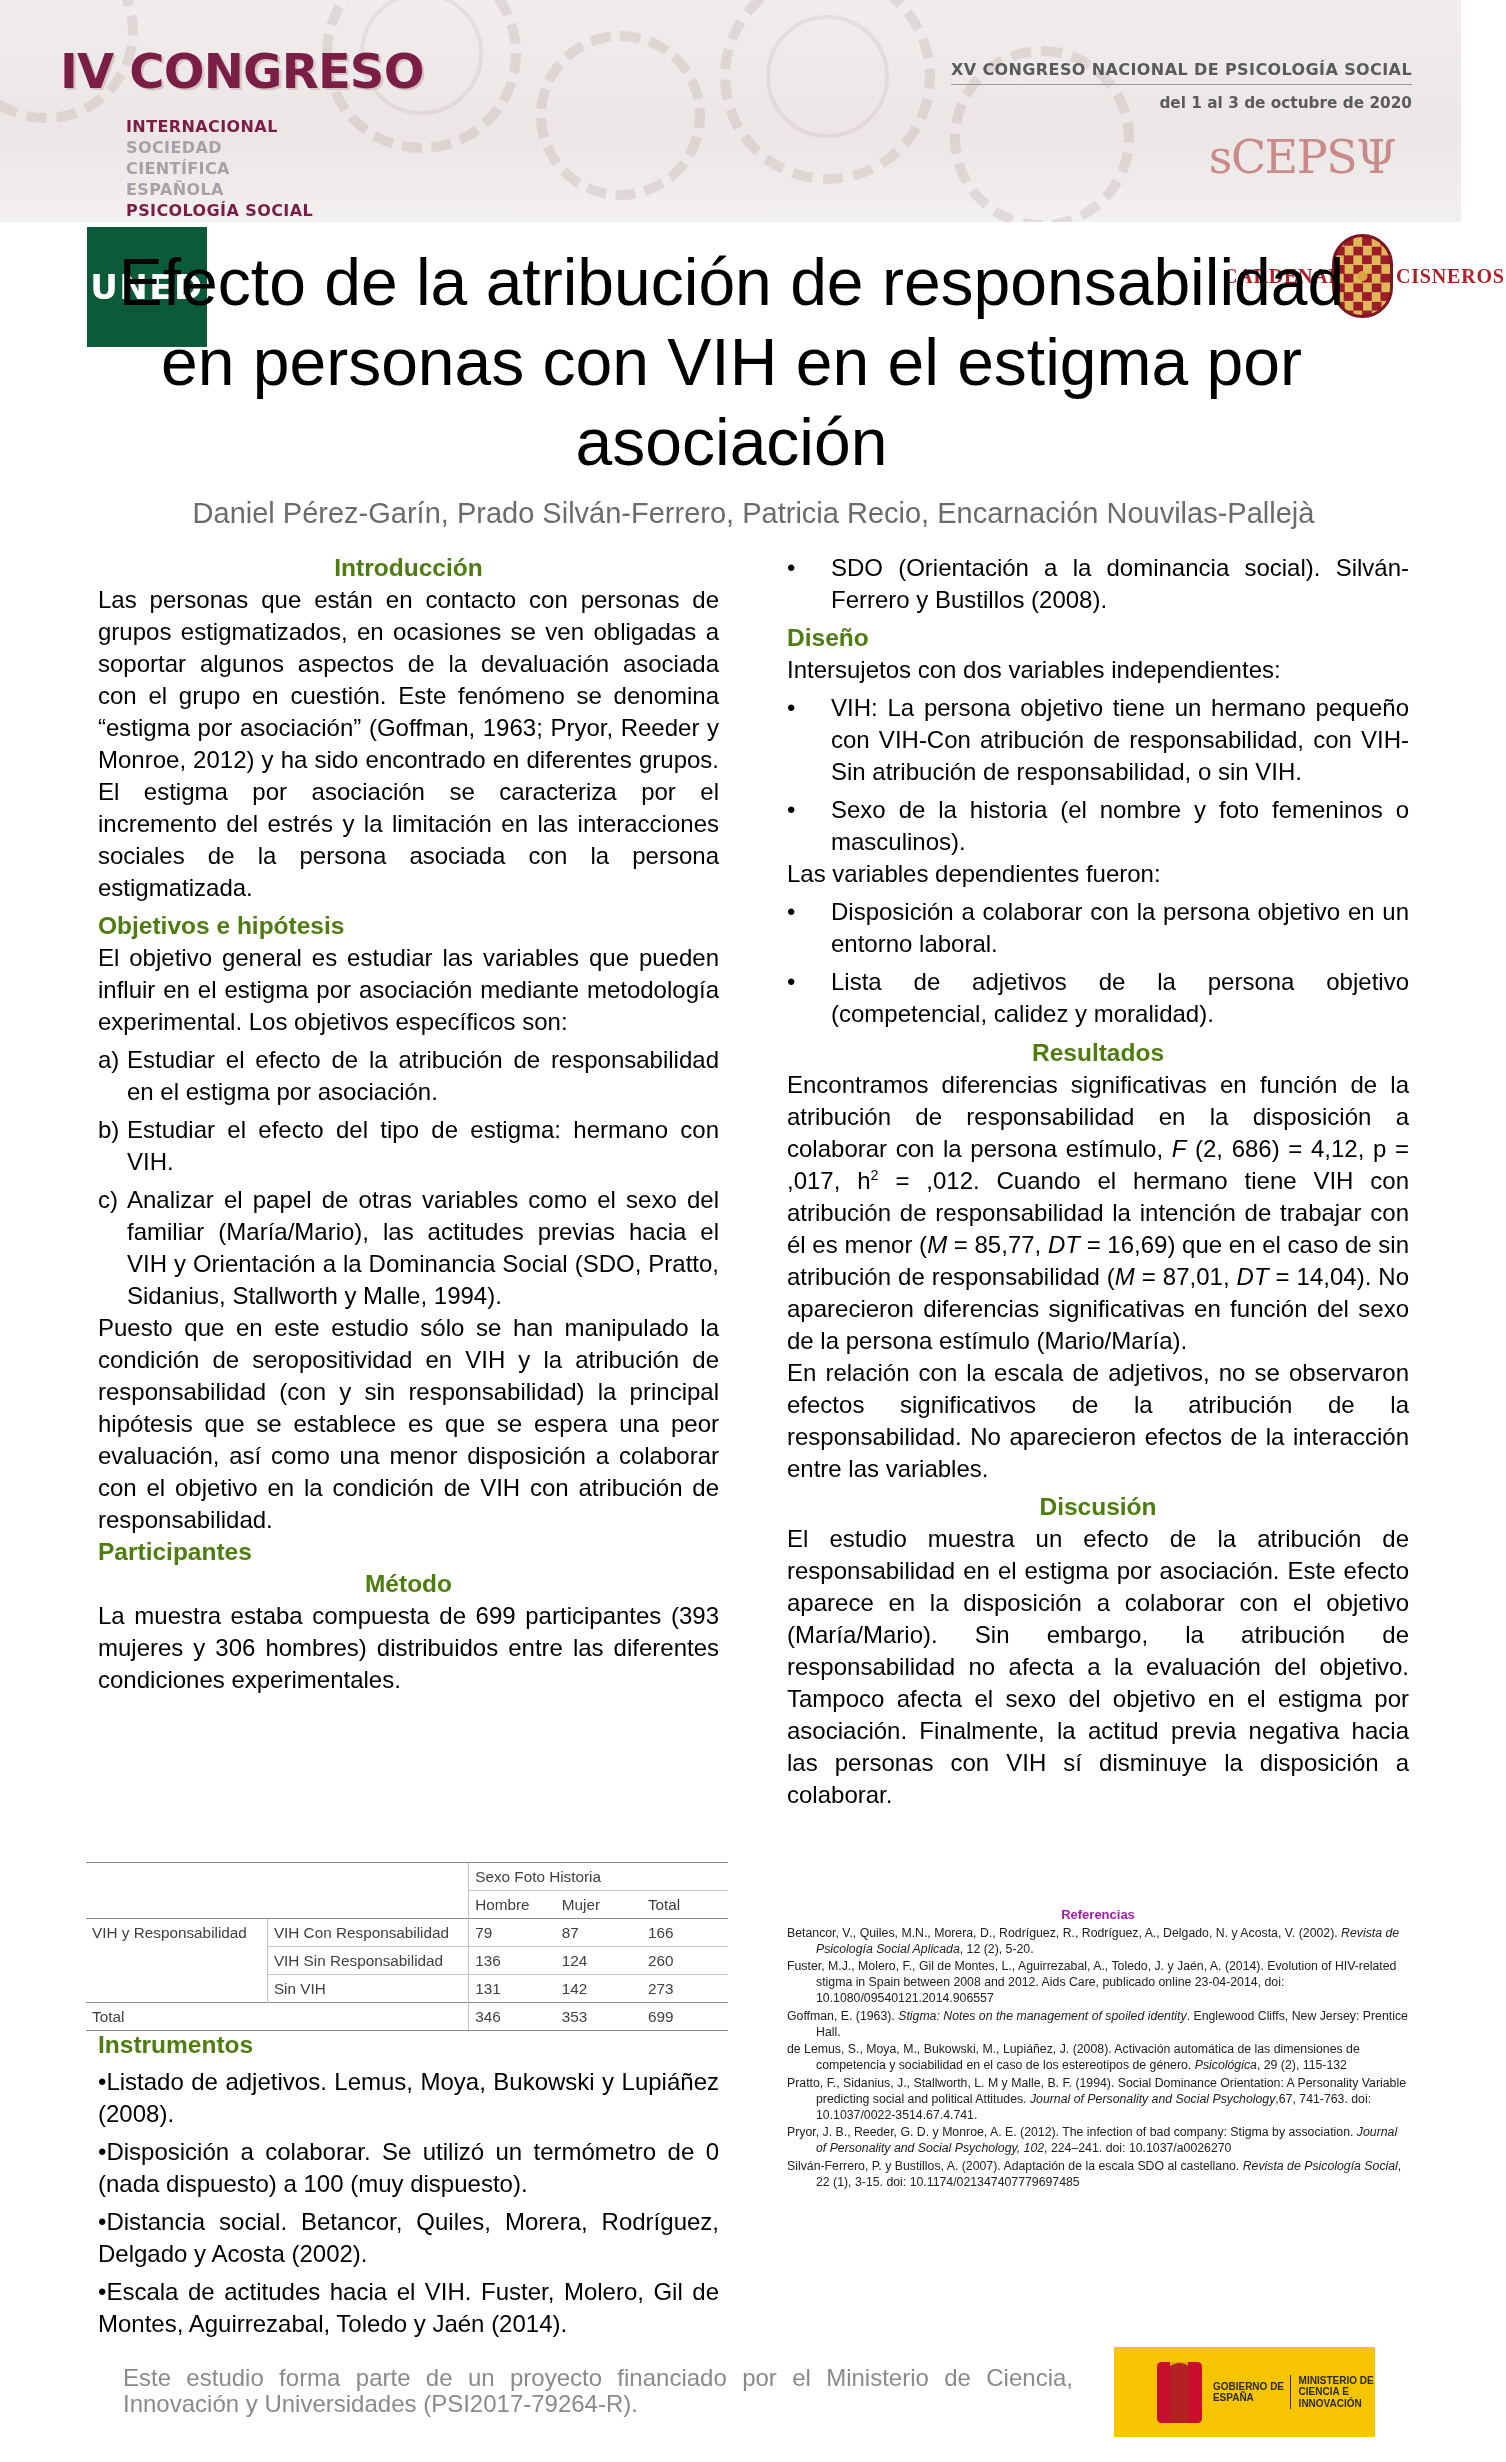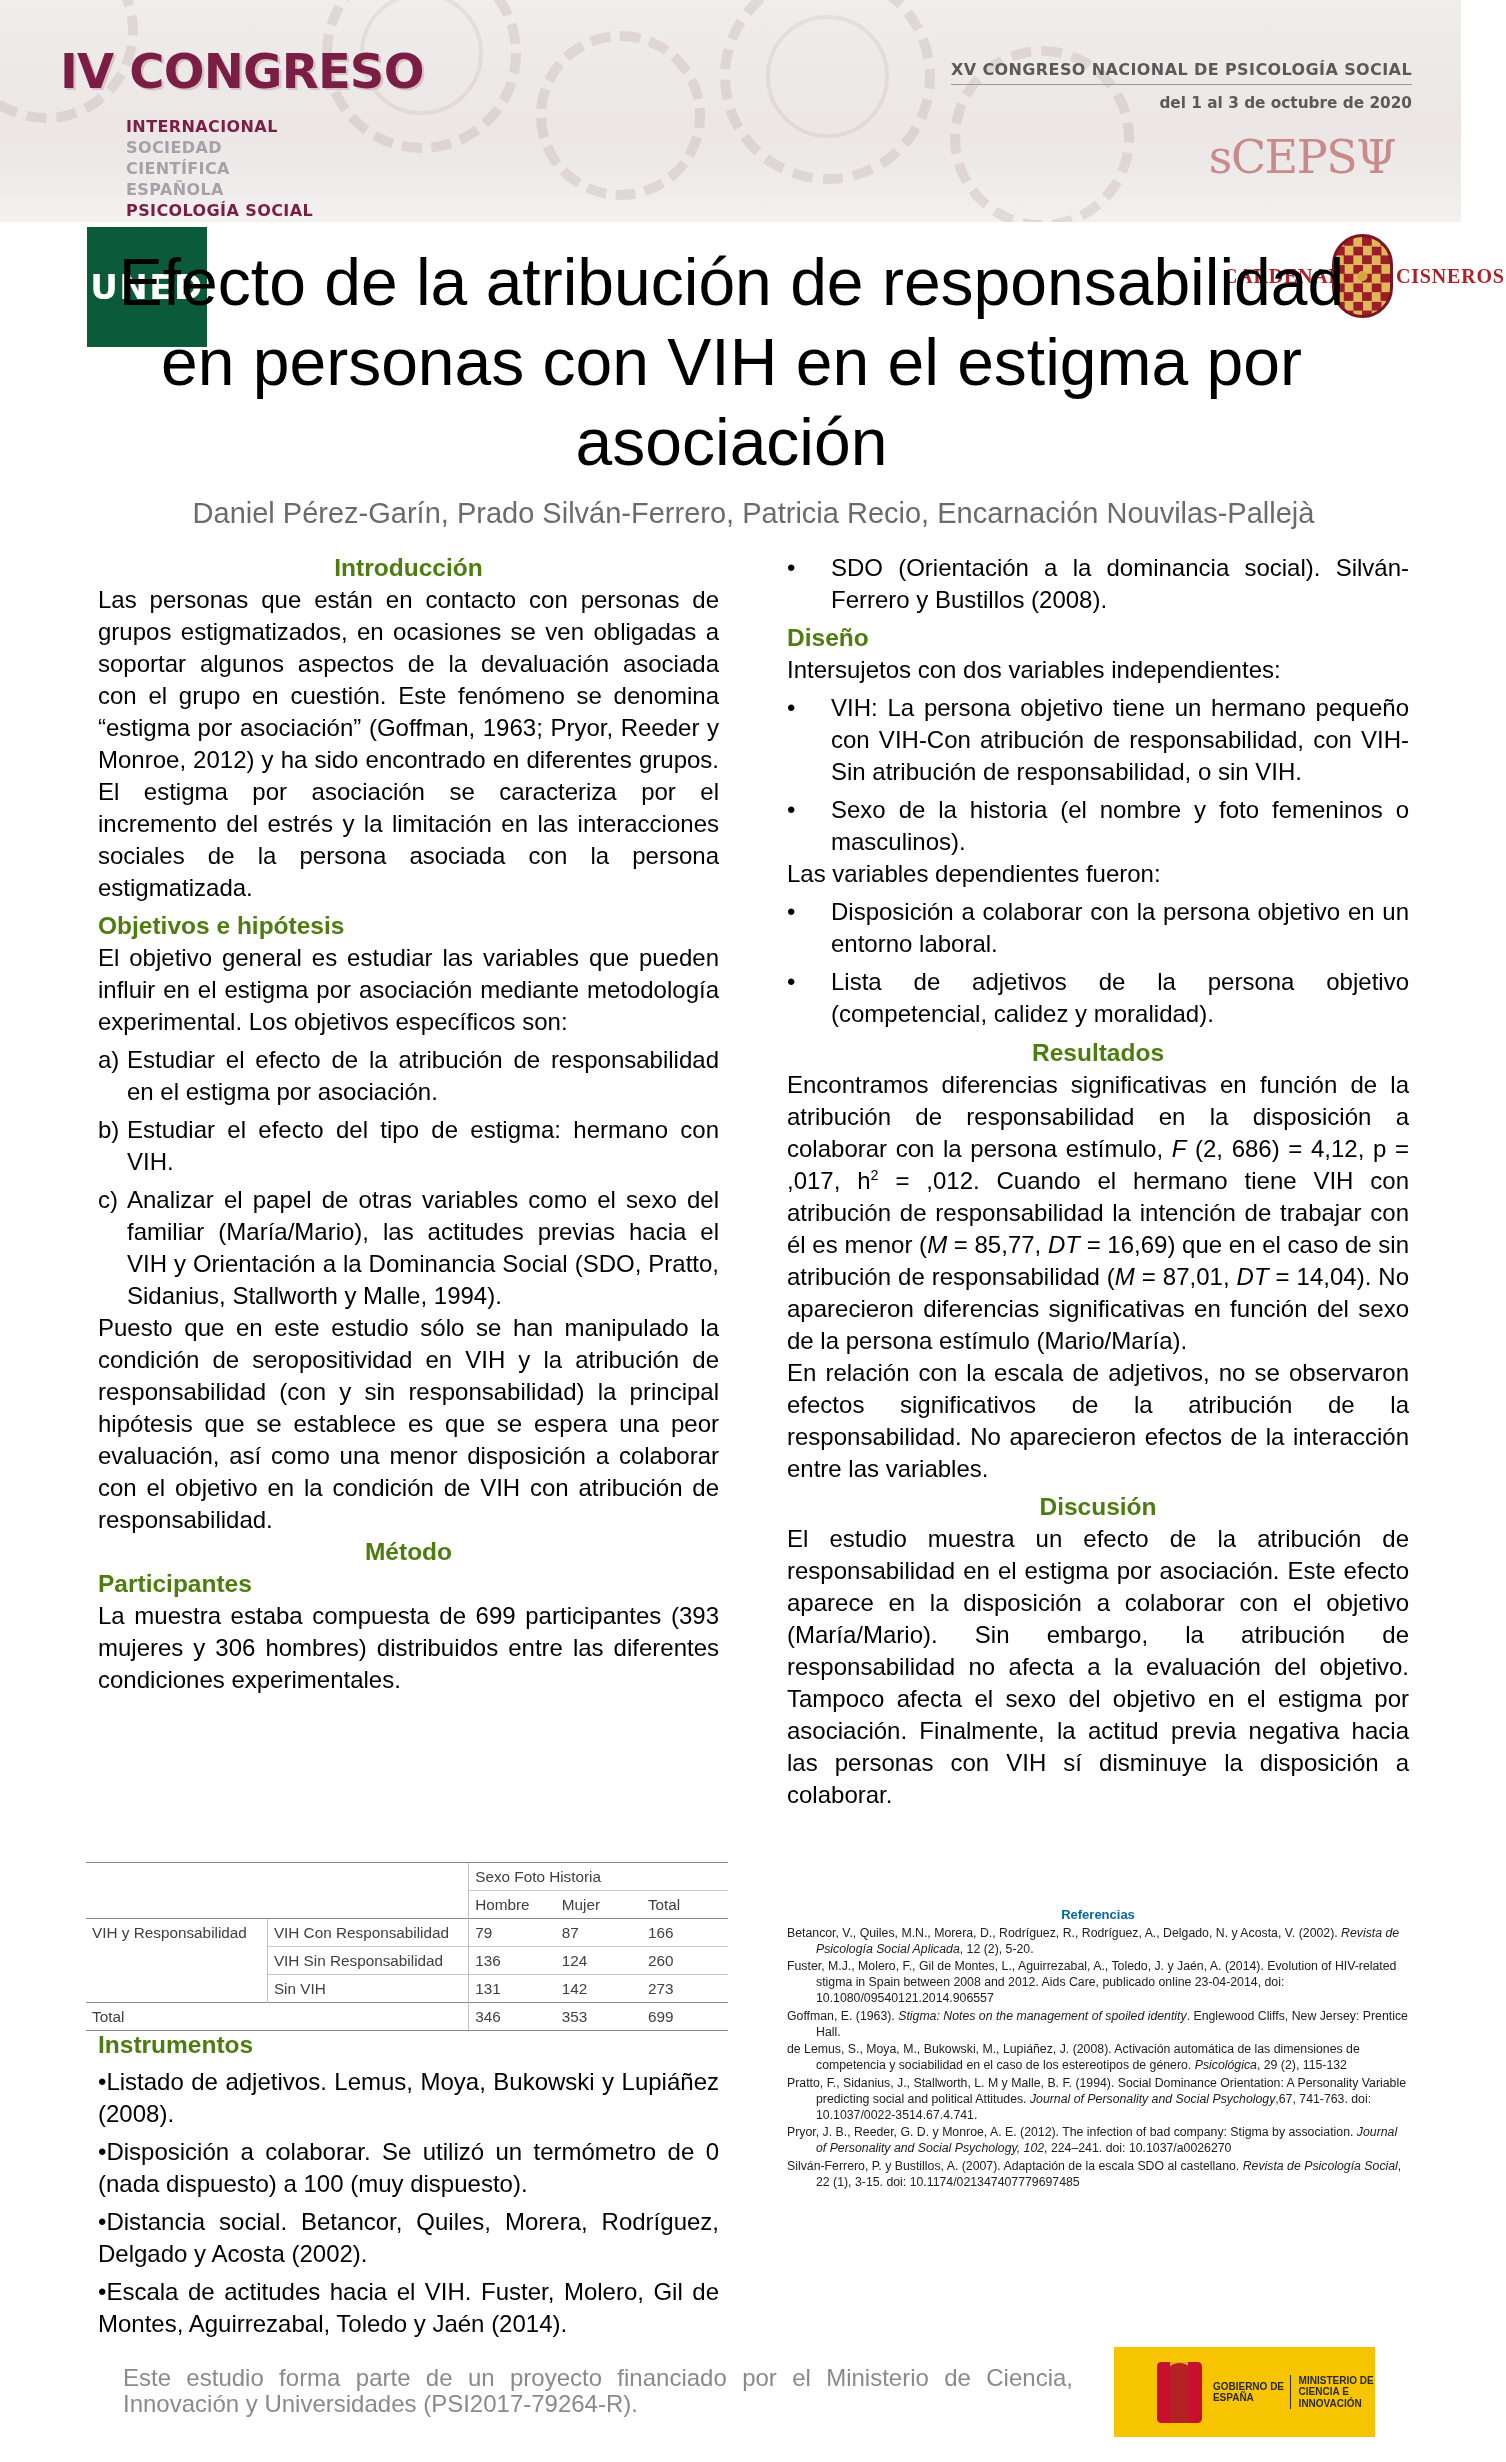--- a/index.html
+++ b/index.html
@@ -113,21 +113,21 @@
   table.results .bt { border-top: 1.5px solid #8a8a8a; }
   table.results .bb { border-bottom: 1.5px solid #8a8a8a; }
   table.results .bt-light { border-top: 0.8px solid #c8c8c8; }
 
   
   .instr { position: absolute; left: 98px; top: 2029px; width: 621px; font-size: 24px; line-height: 32px; text-align: justify; }
   .instr p { margin-top: 6.1px; }
 
   
   .refs { position: absolute; left: 787px; top: 1907px; width: 622px; font-size: 12.3px; line-height: 16px; color: #202020; }
-  .refs .ref-title { text-align: center; color: #0369a1; font-weight: bold; font-size: 13px; margin-bottom: 1.5px; }
+  .refs .ref-title { text-align: center; color: #a21caf; font-weight: bold; font-size: 13px; margin-bottom: 1.5px; }
   .refs .ref { padding-left: 29px; text-indent: -29px; margin-bottom: 1.5px; }
   .refs i { font-style: italic; }
 
   
   .footer-text {
     position: absolute; left: 123px; top: 2365px; width: 950px;
     font-family: "Liberation Sans", sans-serif; font-size: 24px; line-height: 26px; color: #8a8a8a; text-align: justify;
   }
   .gov-logo {
     position: absolute; left: 1114px; top: 2347px; width: 261px; height: 90px;
@@ -197,22 +197,22 @@
 
   <div class="section-heading gap">Objetivos e hipótesis</div>
   <p>El objetivo general es estudiar las variables que pueden influir en el estigma por asociación mediante metodología experimental. Los objetivos específicos son:</p>
   <ul class="list alpha">
     <li><span class="marker">a)</span><span>Estudiar el efecto de la atribución de responsabilidad en el estigma por asociación.</span></li>
     <li><span class="marker">b)</span><span>Estudiar el efecto del tipo de estigma: hermano con VIH.</span></li>
     <li><span class="marker">c)</span><span>Analizar el papel de otras variables como el sexo del familiar (María/Mario), las actitudes previas hacia el VIH  y Orientación a la Dominancia Social (SDO, Pratto, Sidanius, Stallworth y Malle, 1994).</span></li>
   </ul>
   <p class="gap">Puesto que en este estudio sólo se han manipulado la condición de seropositividad en VIH y la atribución de responsabilidad (con y sin responsabilidad) la principal hipótesis que se establece es que se espera una peor evaluación, así como una menor disposición a colaborar con el objetivo en la condición de VIH con atribución de responsabilidad.</p>
 
+  <div class="section-heading">Participantes</div>
   <div class="section-heading center">Método</div>
-  <div class="section-heading">Participantes</div>
   <p>La muestra estaba compuesta de 699 participantes (393 mujeres y 306 hombres) distribuidos entre las diferentes condiciones experimentales.</p>
 </div>
 
 <div class="data-table-wrap">
   <table class="results">
     <tbody>
         <tr class="hdr1">
       <td class="bt" style="width:181px;"></td>
       <td class="bt" style="width:201px;"></td>
       <td class="sh" colspan="3">Sexo Foto Historia</td>

